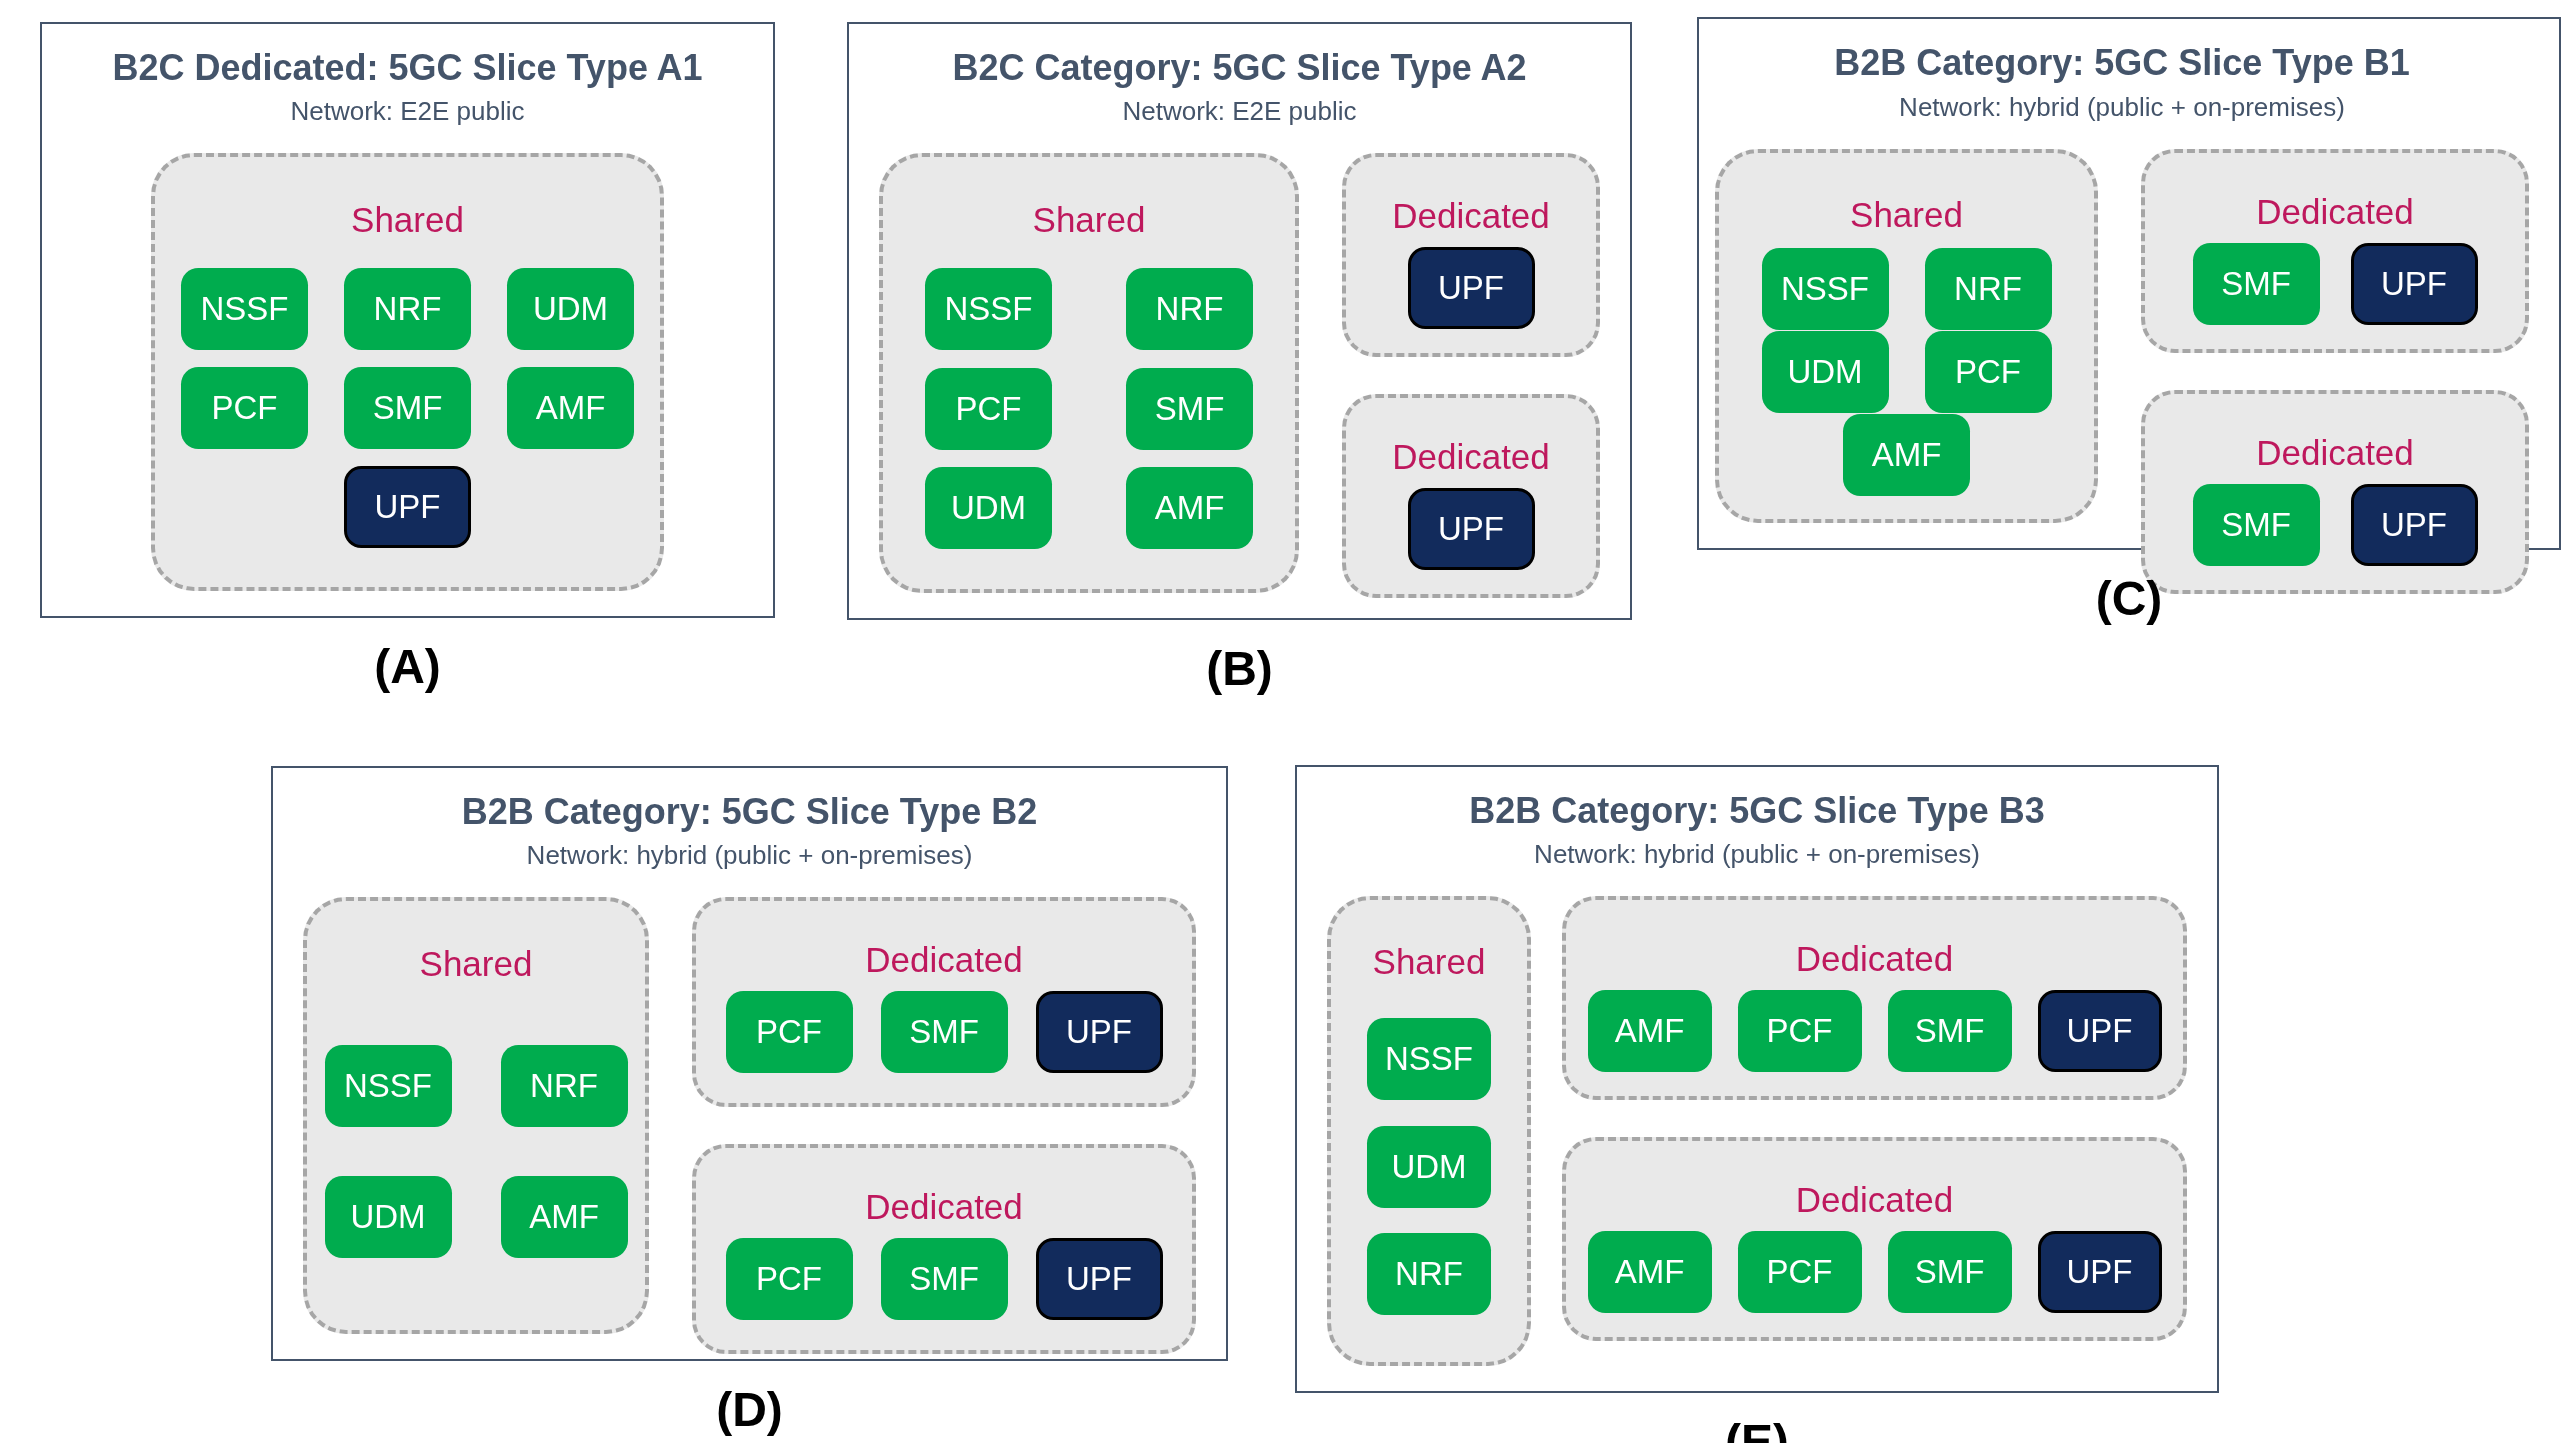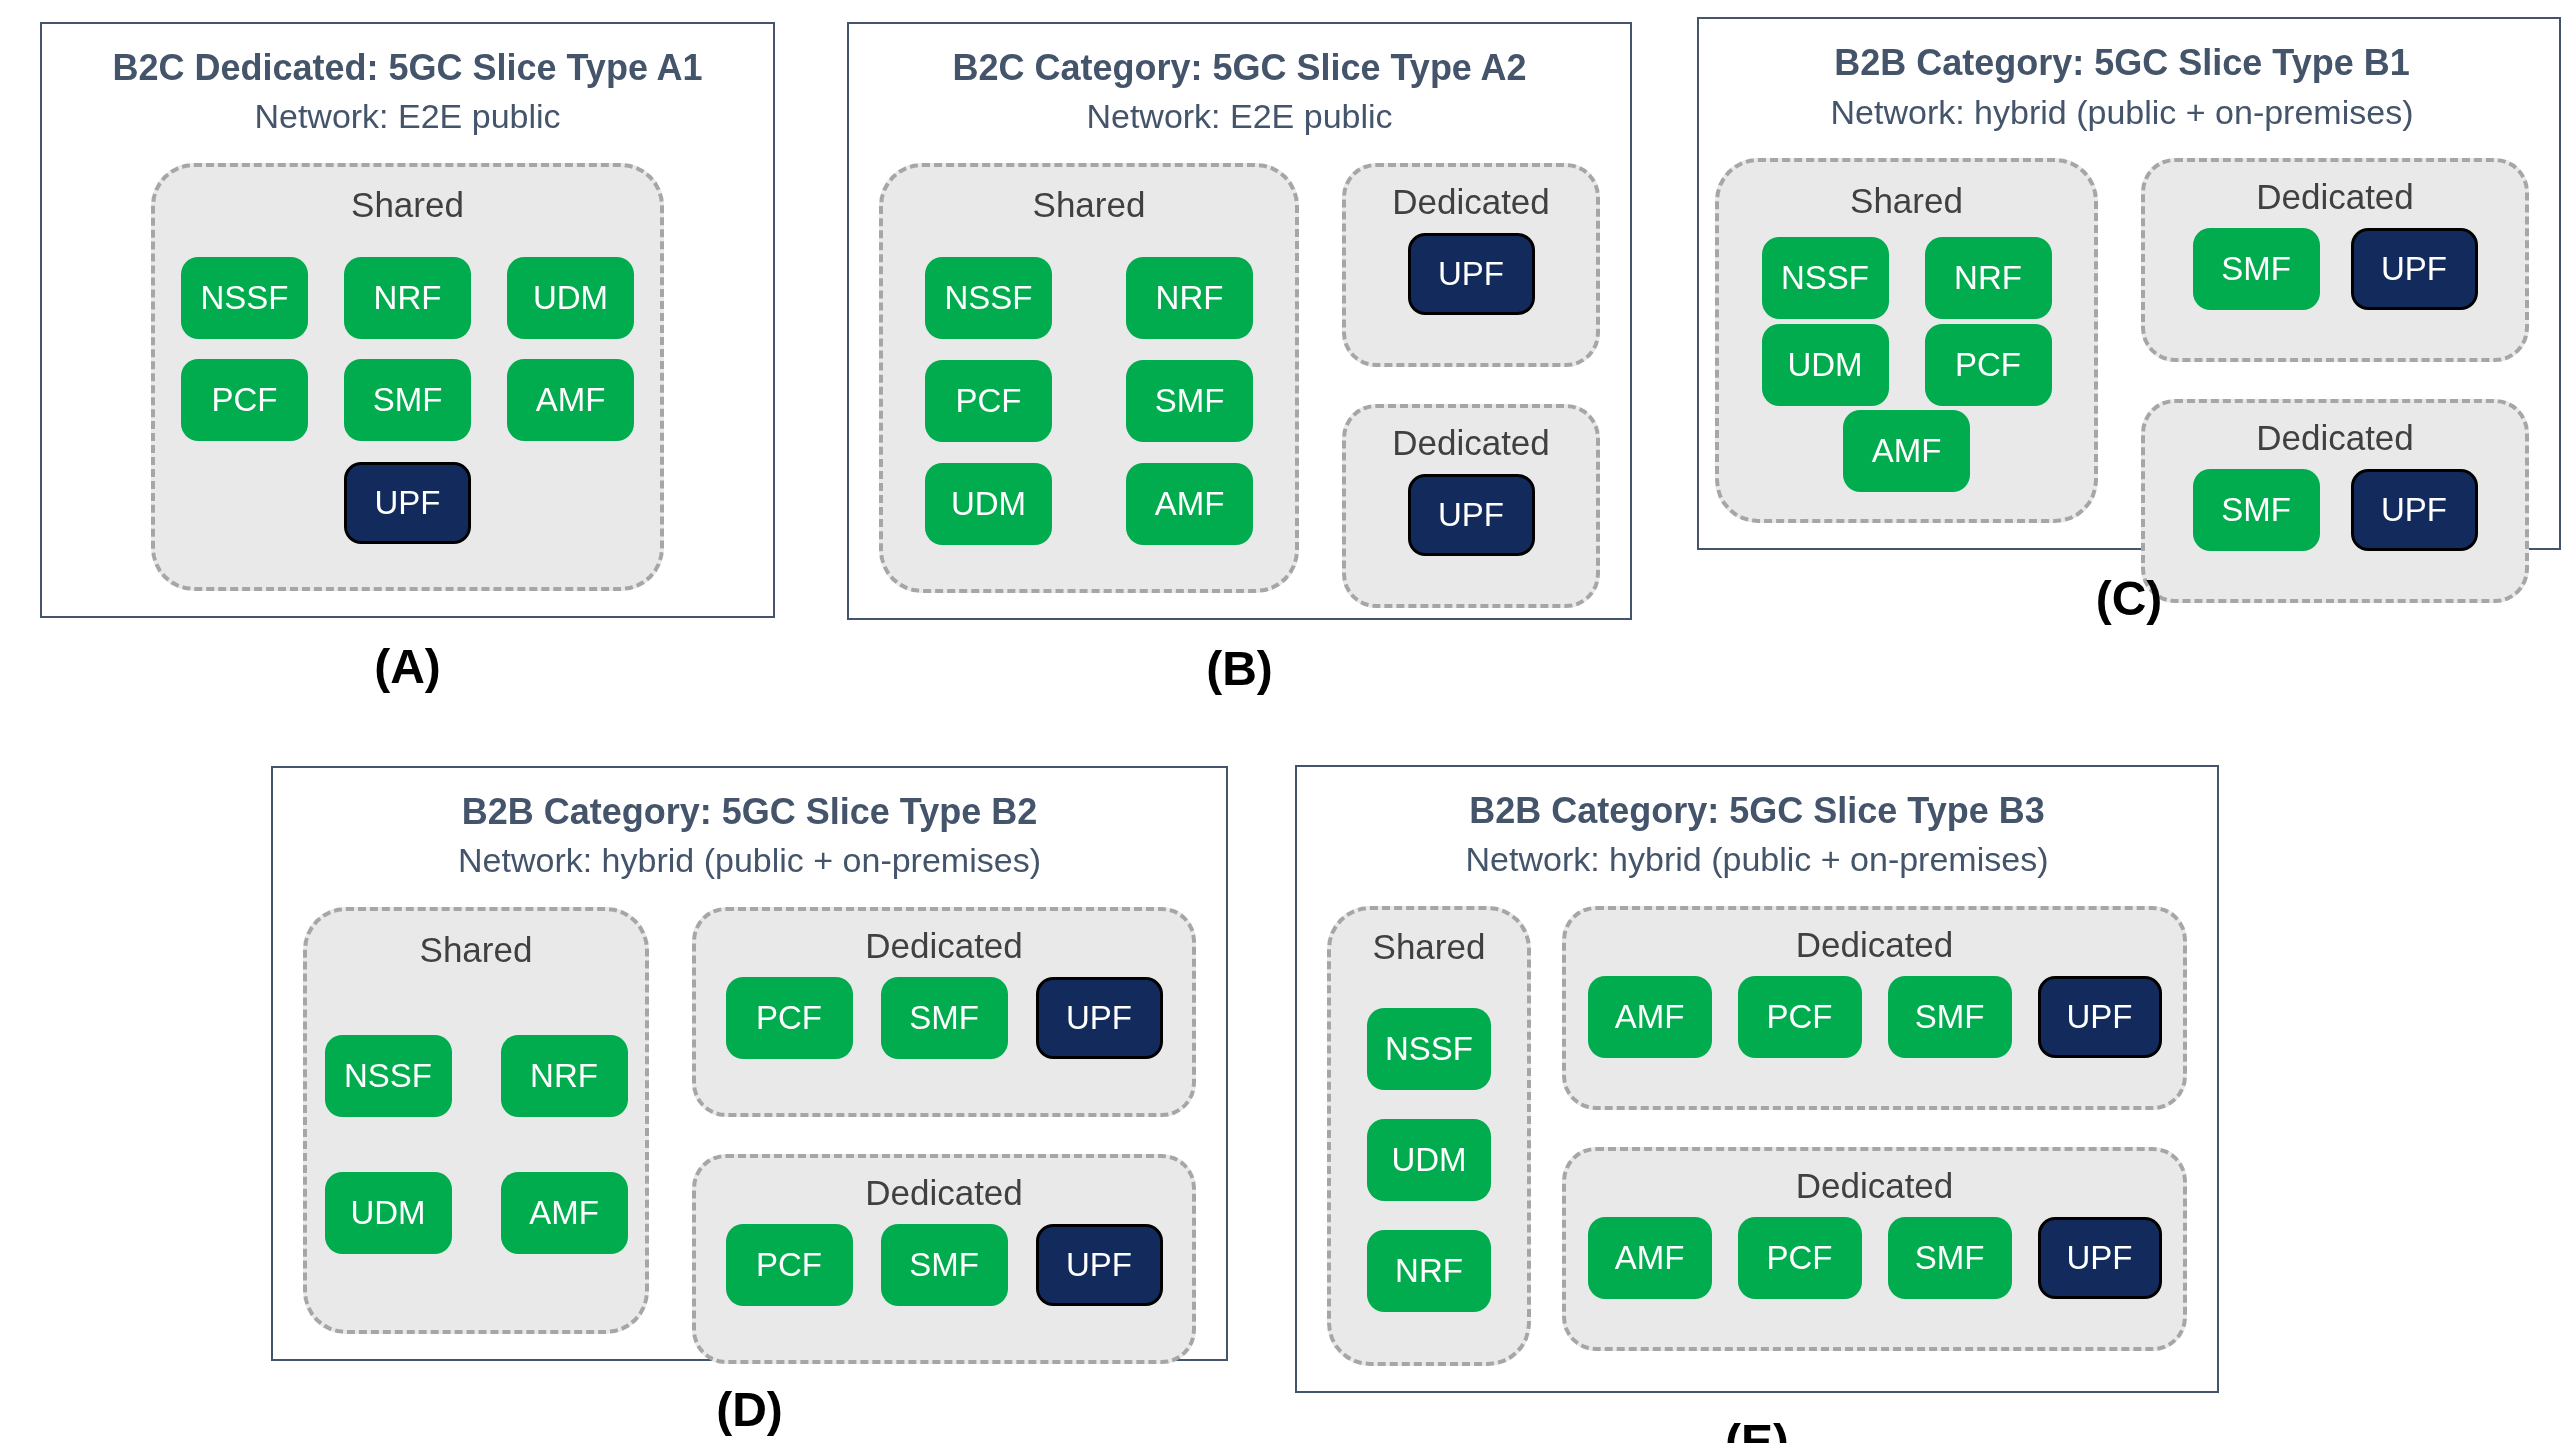--- a/index.html
+++ b/index.html
@@ -27,34 +27,34 @@
     border:2.5px solid var(--panel_border);
     background:#fff;
     padding:12.4px 30px 25px 30px;
     display:flex;flex-direction:column;
   }
   .panel-title{
     text-align:center;font-weight:bold;font-size:36px;line-height:1.25;
     color:var(--title_text);margin-top:8.7px;
   }
   .panel-subtitle{
-    text-align:center;font-size:34px;line-height:1.2;
+    text-align:center;font-size:26px;line-height:1.2;
     color:var(--title_text);margin-top:6.2px;
   }
   .content{flex:1;display:flex;gap:43px;margin-top:26px;align-items:stretch;min-height:0;}
 
   .group{
     box-sizing:border-box;
     background:var(--group_fill);
     border:4.3px dashed var(--group_border);
     border-radius:43px;
     padding:18.5px 28px 22px 28px;
     display:flex;flex-direction:column;align-items:center;
   }
-  .group-title{font-size:35px;color:#404040;text-align:center;margin-bottom:11px;}
+  .group-title{font-size:35px;color:#be185d;text-align:center;margin-bottom:11px;margin-top:24px;}
   .rows{display:flex;flex-direction:column;align-items:center;justify-content:space-evenly;flex:1;width:100%;}
   .row{display:flex;gap:34px;justify-content:center;align-items:center;}
 
   .nf{
     box-sizing:border-box;
     min-width:127px;height:82px;border-radius:17.3px;
     display:flex;align-items:center;justify-content:center;
     font-size:33px;color:var(--nf_text);padding:0 15px;
   }
   .nf.green{background:var(--green);}

